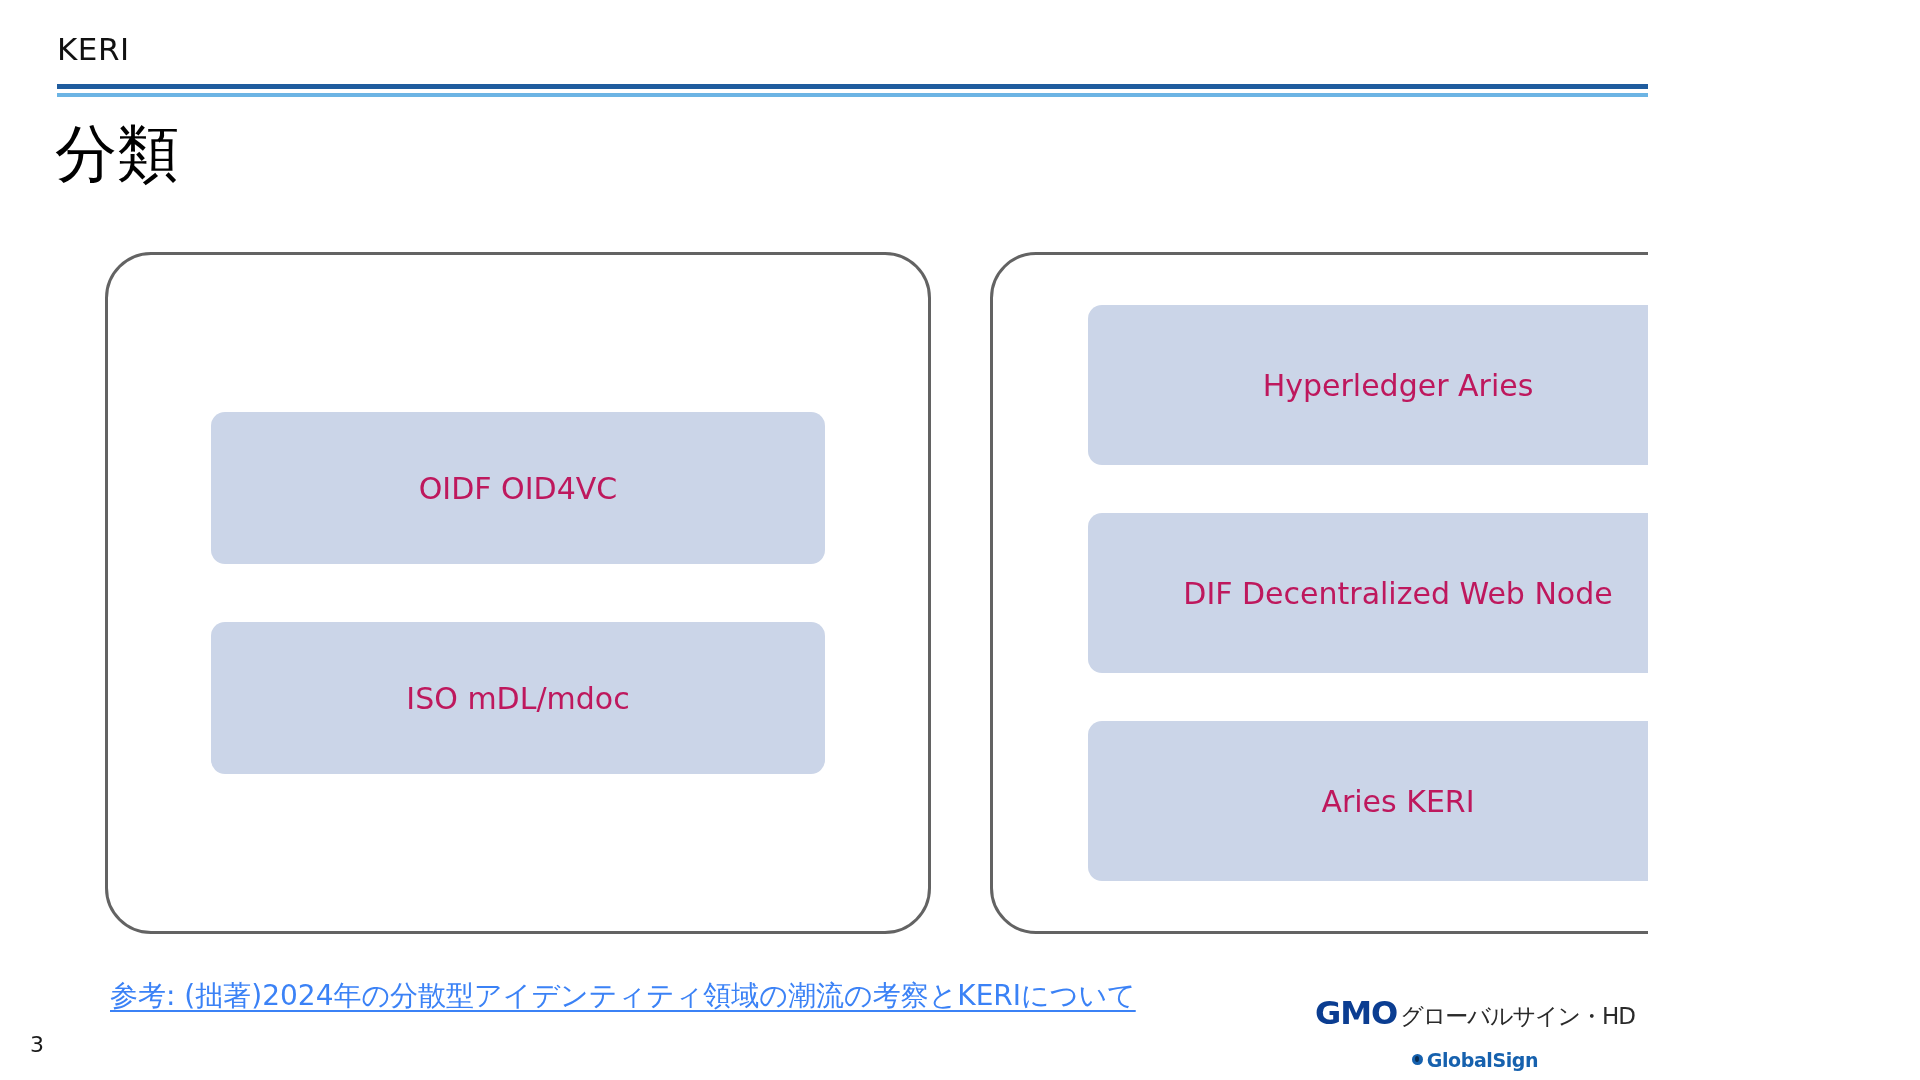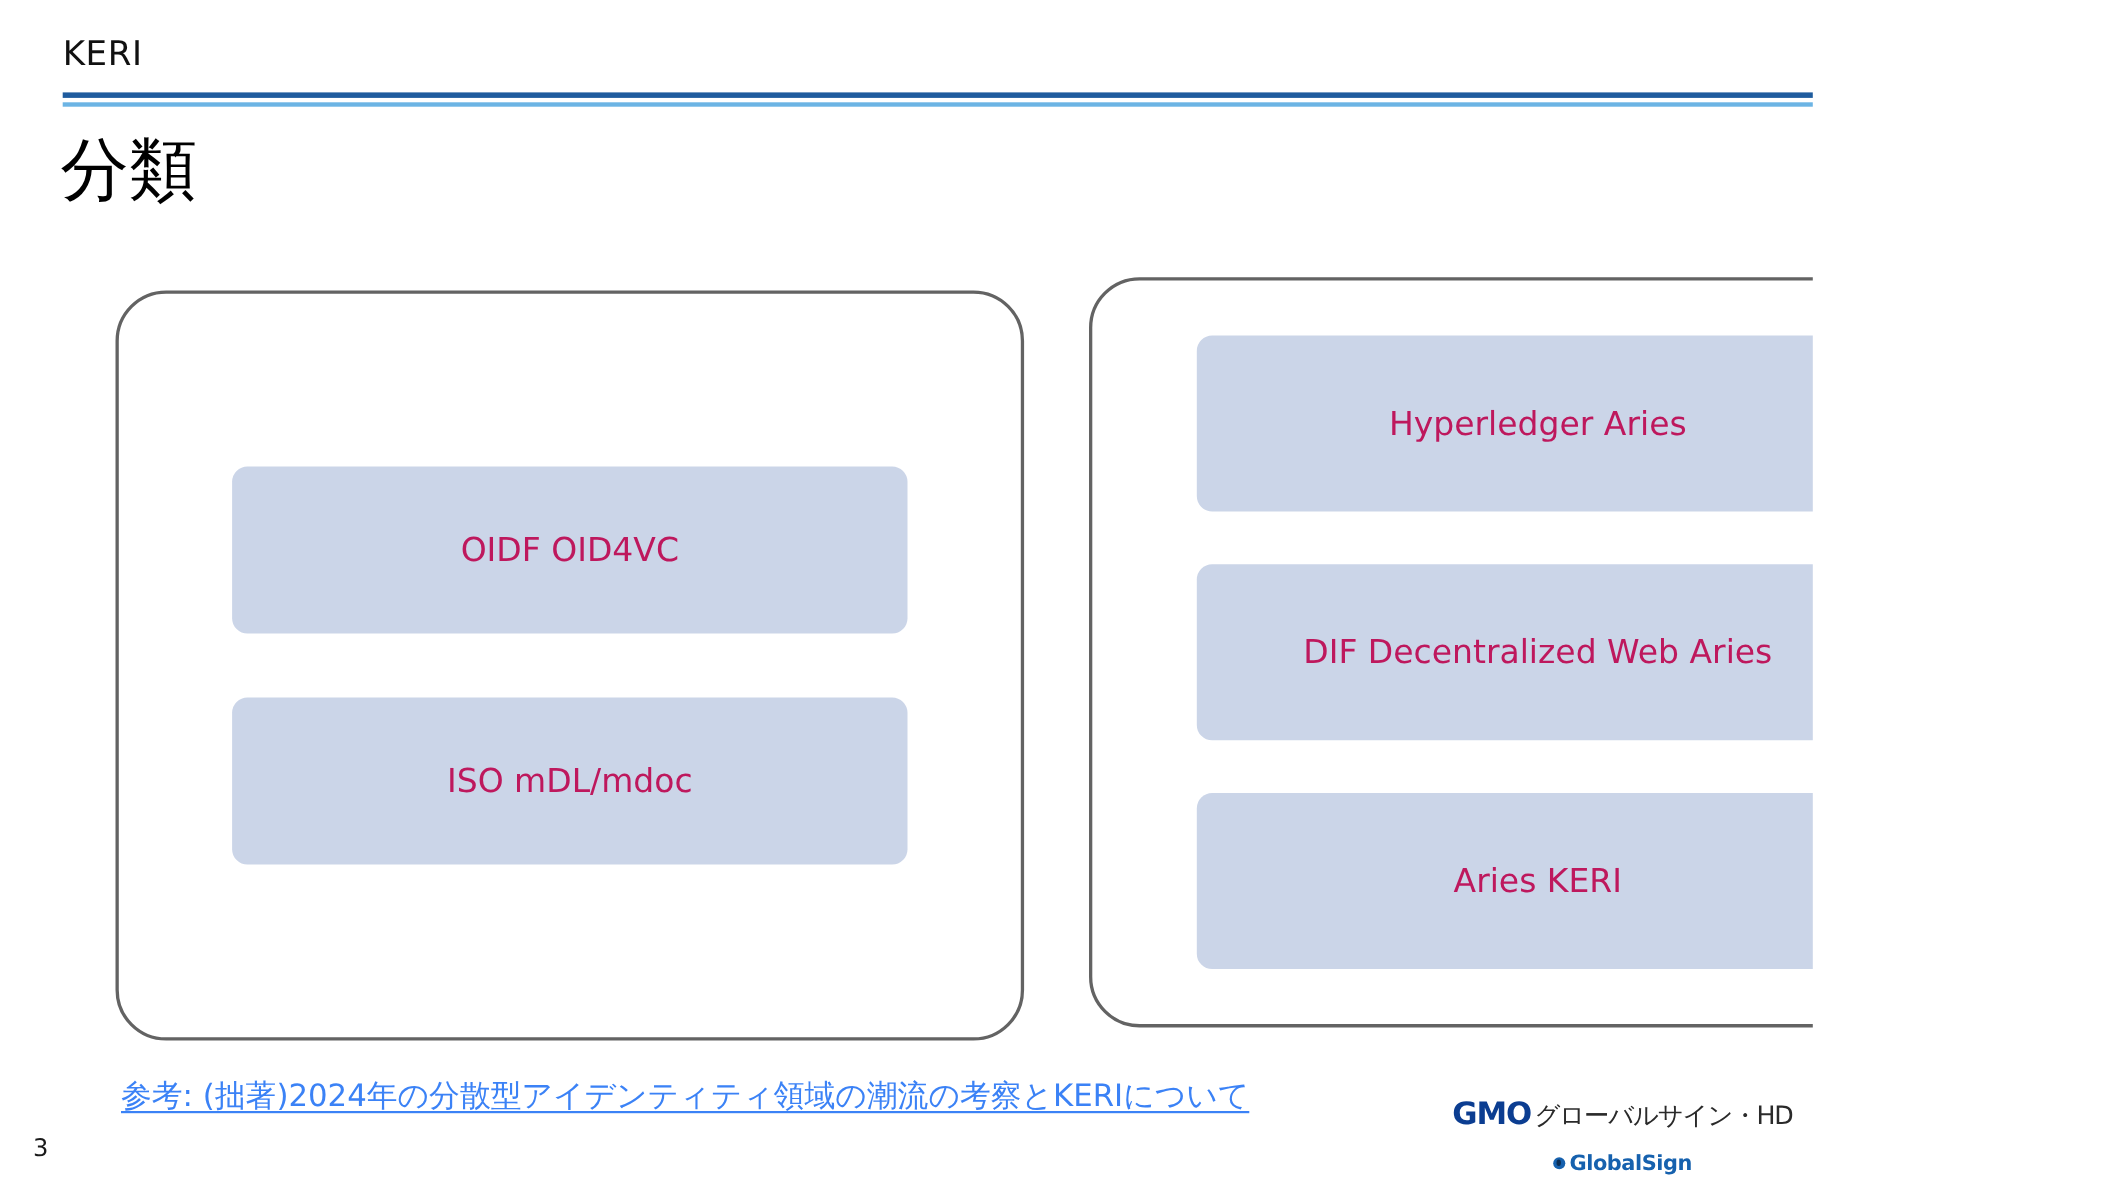--- a/index.html
+++ b/index.html
@@ -76,21 +76,20 @@
     display: flex;
     flex-direction: column;
     justify-content: center;
     align-items: center;
   }
   #group-left {
     left: 105px;
     top: 252px;
     width: 826px;
     height: 682px;
-    margin-top: 12px;
   }
   #group-right {
     left: 990px;
     top: 252px;
     width: 816px;
     height: 682px;
   }
 
   .group-items {
     display: flex;
@@ -167,21 +166,21 @@
   }
   .logo-row-main {
     display: flex;
     align-items: baseline;
     justify-content: center;
     white-space: nowrap;
   }
   .logo-gmo {
     font-family: "DejaVu Sans", "Liberation Sans", sans-serif;
     font-weight: 700;
-    font-size: 28px;
+    font-size: 32px;
     letter-spacing: -1px;
     color: #0B3D91;
   }
   .logo-jp {
     font-size: 23px;
     font-weight: 500;
     color: #2a2a2a;
     margin-left: 3px;
     letter-spacing: -1px;
   }
@@ -235,21 +234,21 @@
   <div class="group" id="group-left">
     <div class="group-items">
       <div class="item-box">OIDF OID4VC</div>
       <div class="item-box">ISO mDL/mdoc</div>
     </div>
   </div>
 
   <div class="group" id="group-right">
     <div class="group-items">
       <div class="item-box">Hyperledger Aries</div>
-      <div class="item-box">DIF Decentralized Web Aries</div>
+      <div class="item-box">DIF Decentralized Web Node</div>
       <div class="item-box">Aries KERI</div>
     </div>
   </div>
 
   <div class="reference-link">参考: (拙著)2024年の分散型アイデンティティ領域の潮流の考察とKERIについて</div>
 
   <div class="page-number">3</div>
 
   <div class="logo">
     <div class="logo-row-main">

